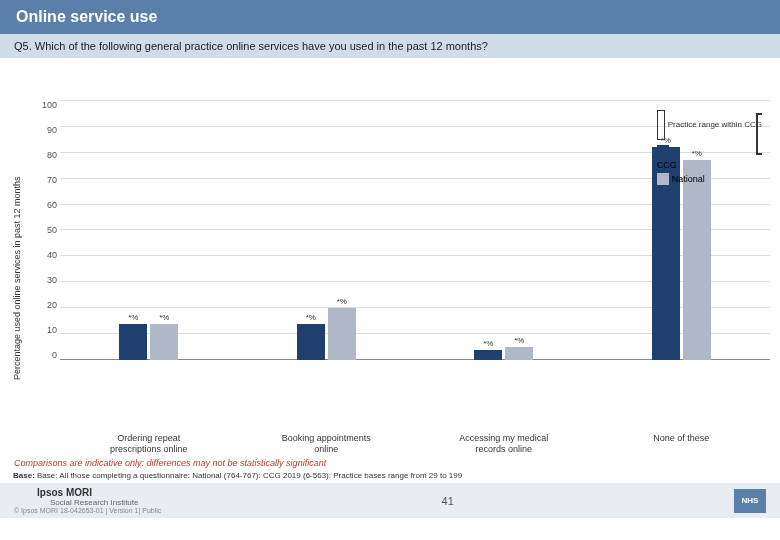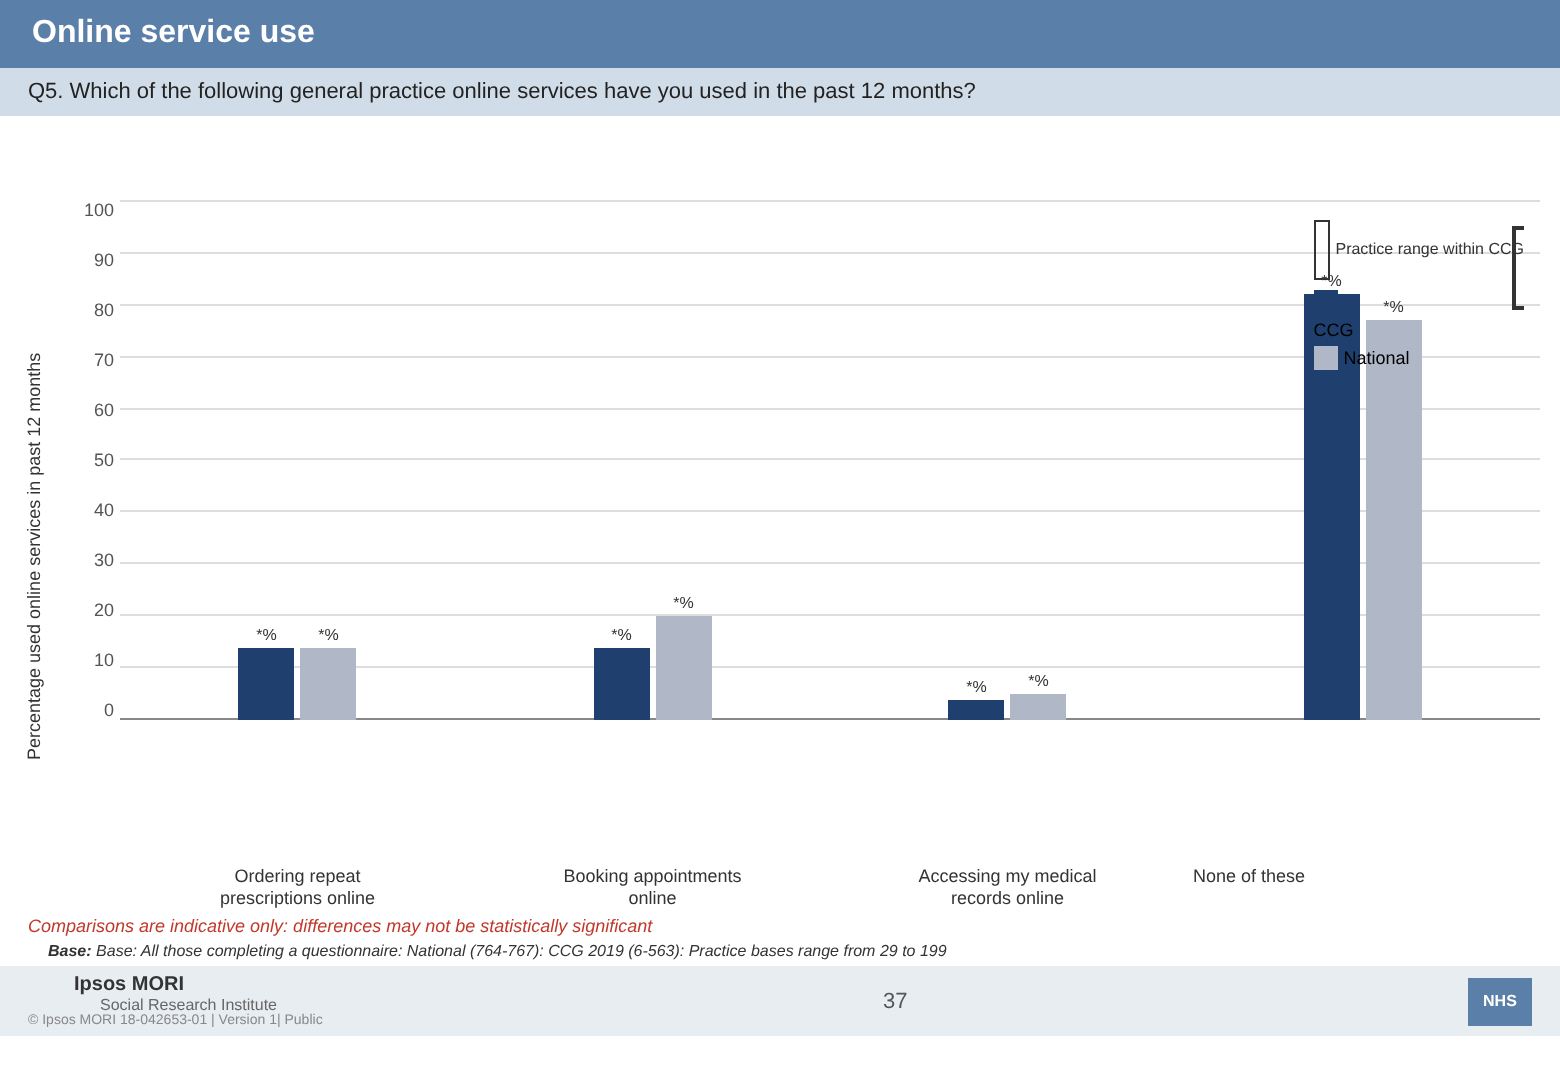--- a/index.html
+++ b/index.html
@@ -49,22 +49,21 @@
     .bar-national { background: #b0b8c8; }
     .comparisons-note {
       font-size: 9px;
       color: #c0392b;
       padding: 2px 14px;
       font-style: italic;
     }
     .base-note {
       font-size: 8px;
       color: #333;
-      padding: 1px 24px;
-      font-style: italic;
+      padding: 1px 13px;
     }
     .footer {
       background: #e8edf2;
       padding: 4px 14px;
       display: flex;
       justify-content: space-between;
       align-items: center;
       margin-top: 2px;
     }
     .footer-left {
@@ -265,38 +264,38 @@
           </div>
         </div>
       </div>
 
       <div style="display:flex; margin-top:4px;">
         <div style="width:28px;"></div>
         <div style="flex:1; display:flex;">
           <div style="flex:1; text-align:center; font-size:9px; color:#333; line-height:1.3; padding:0 4px;">Ordering repeat<br>prescriptions online</div>
           <div style="flex:1; text-align:center; font-size:9px; color:#333; line-height:1.3; padding:0 4px;">Booking appointments<br>online</div>
           <div style="flex:1; text-align:center; font-size:9px; color:#333; line-height:1.3; padding:0 4px;">Accessing my medical<br>records online</div>
-          <div style="flex:1; text-align:left; font-size:9px; color:#333; line-height:1.3; padding:0 4px;">None of these</div>
+          <div style="flex:1; text-align:center; font-size:9px; color:#333; line-height:1.3; padding:0 4px;">None of these</div>
         </div>
       </div>
     </div>
   </div>
 
   <div class="comparisons-note">
     <span>Comparisons are indicative only: differences may not be statistically significant</span>
   </div>
 
   <div class="base-note">
     <strong>Base:</strong> <span>Base: All those completing a questionnaire: National (764-767): CCG 2019 (6-563): Practice bases range from 29 to 199</span>
   </div>
 
   <div class="footer">
     <div class="footer-left">
       <div style="font-weight:bold; font-size:10px;margin-left:23px;">Ipsos MORI</div>
       <div style="font-size:8px; color:#666;margin-left:36px;">Social Research Institute</div>
       <div style="font-size:7px; color:#888;">© Ipsos MORI    18-042653-01 | Version 1| Public</div>
     </div>
-    <div class="footer-center">37</div>
+    <div class="footer-center">41</div>
     <div class="footer-right">
       <div style="width:32px; height:24px; background:#5a7fa8; display:flex; align-items:center; justify-content:center; color:white; font-size:8px; font-weight:bold;">NHS</div>
     </div>
   </div>
 </div>
 
 </body></html>

